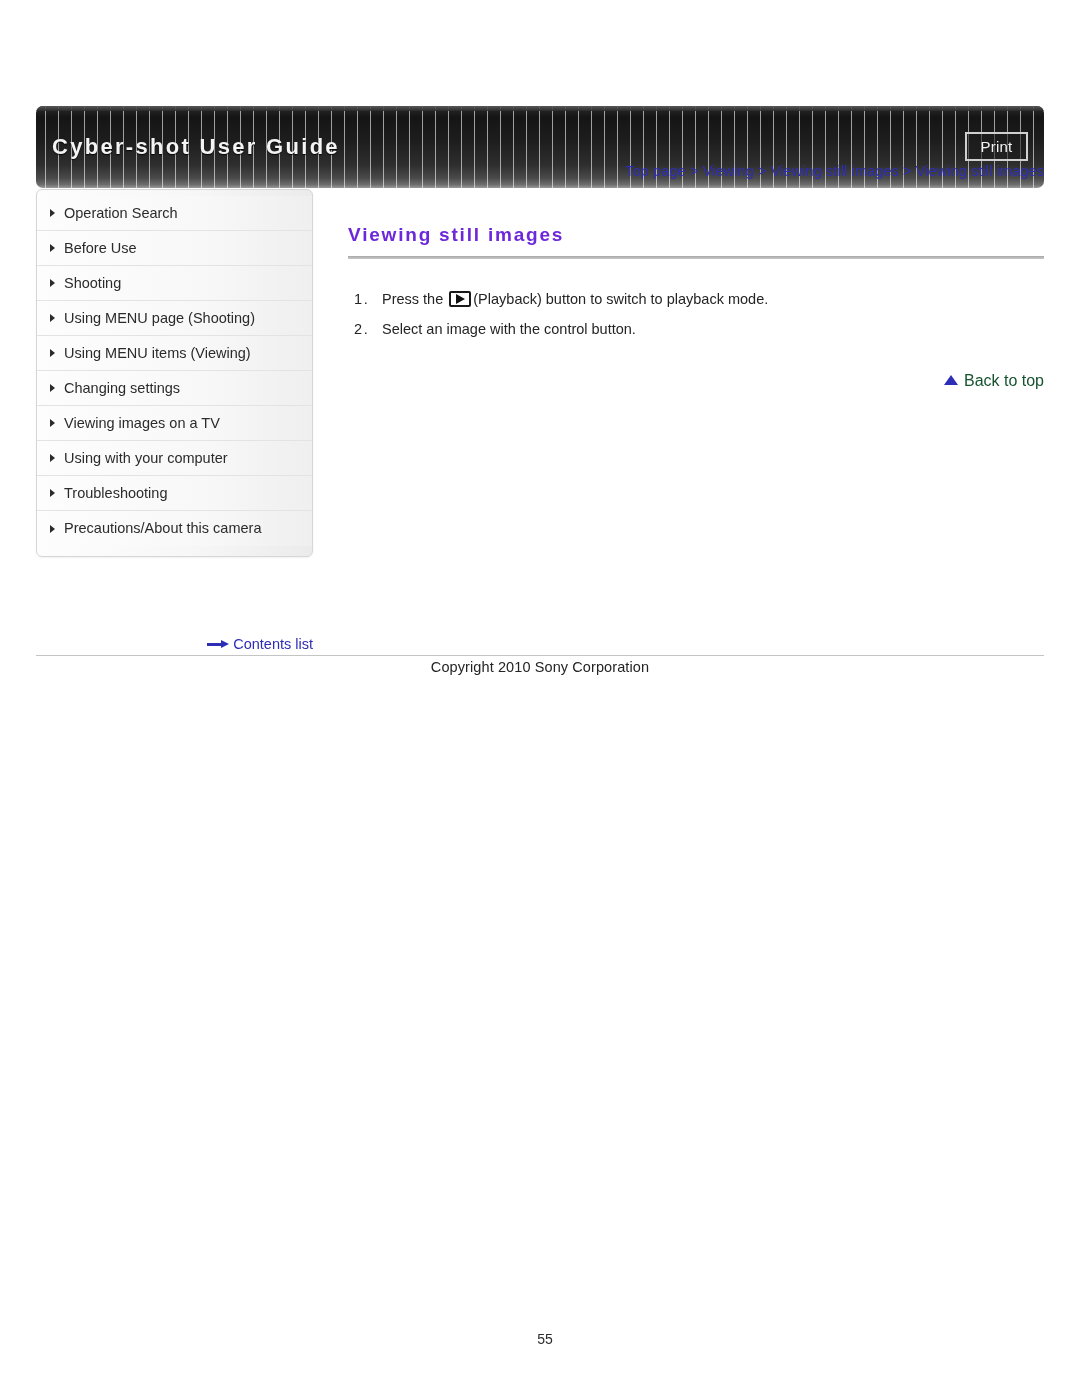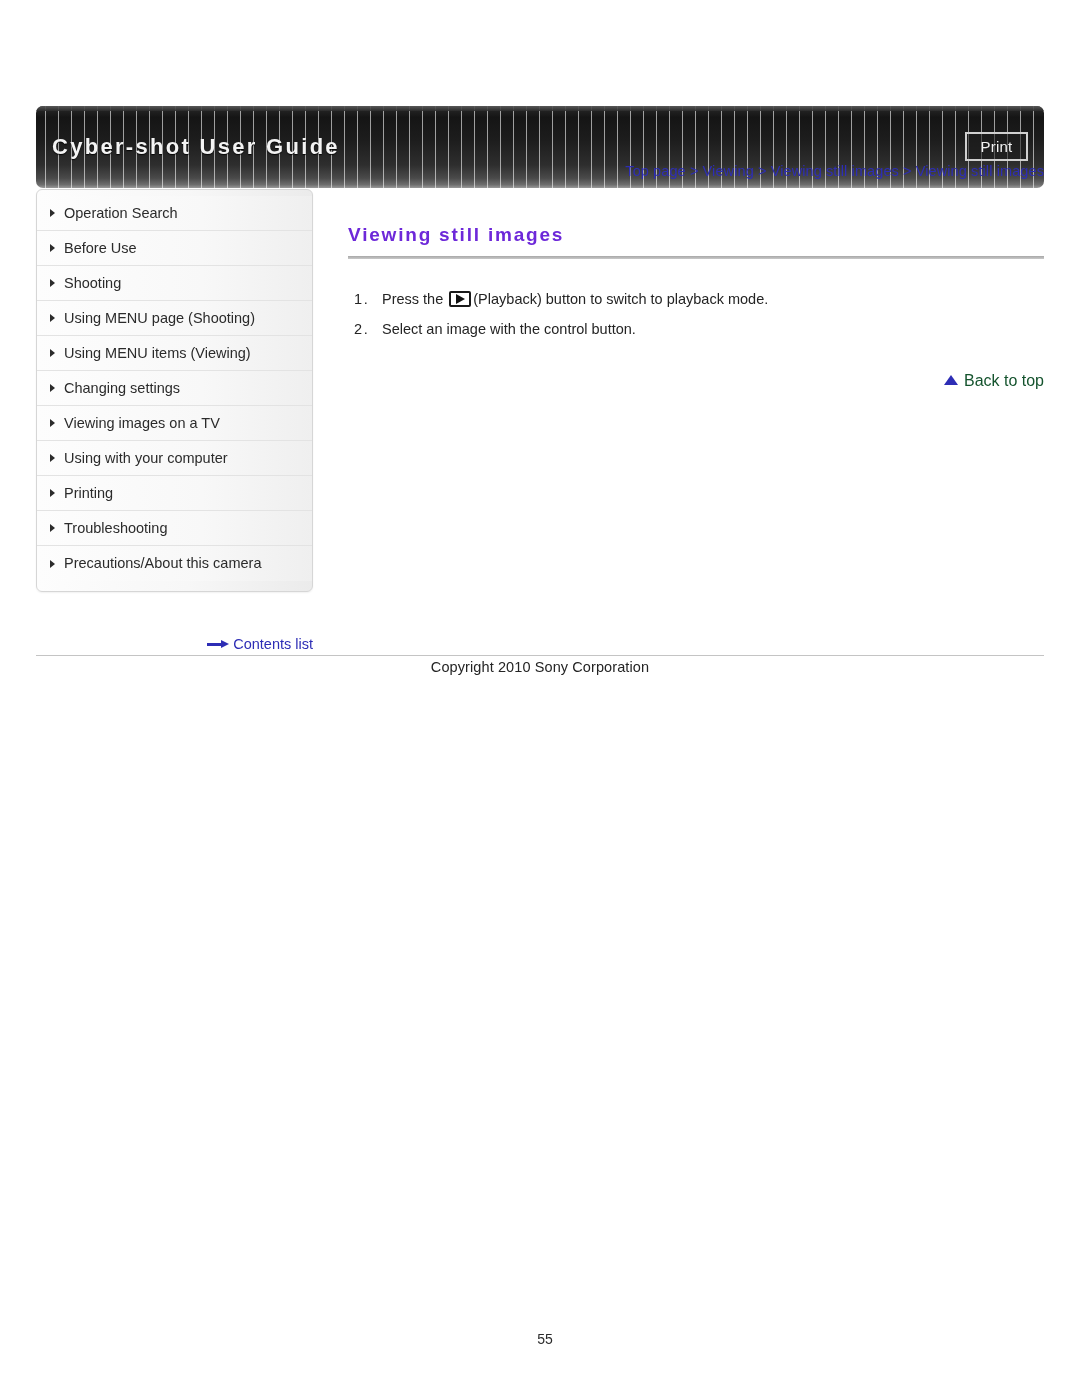--- a/index.html
+++ b/index.html
@@ -348,24 +348,20 @@
     <div class="nav-item">
       <span class="bullet"></span>
       <span>Viewing images on a TV</span>
     </div>
 
     <div class="nav-item">
       <span class="bullet"></span>
       <span>Using with your computer</span>
     </div>
 
-    <div class="nav-item">
-      <span class="bullet"></span>
-      <span>Printing</span>
-    </div>
 
     <div class="nav-item">
       <span class="bullet"></span>
       <span>Troubleshooting</span>
     </div>
 
     <div class="nav-item">
       <span class="bullet"></span>
       <span>Precautions/About this camera</span>
     </div>

